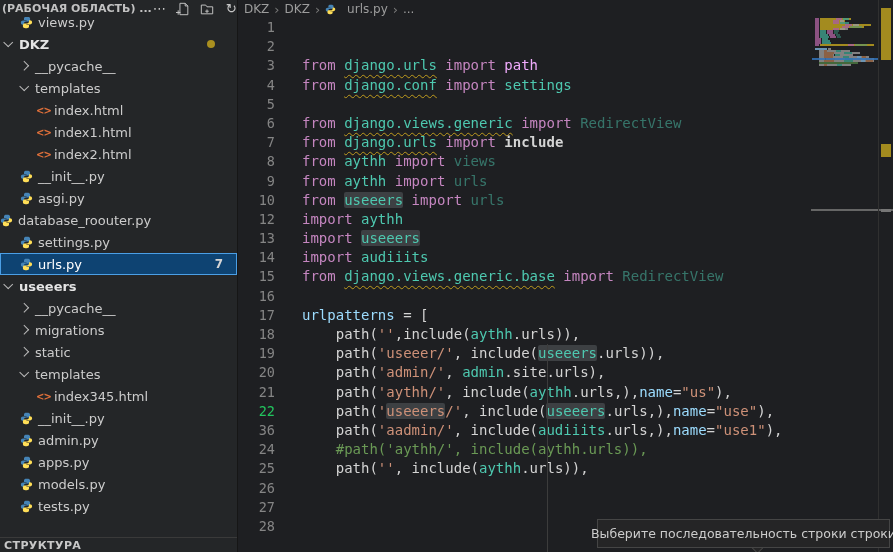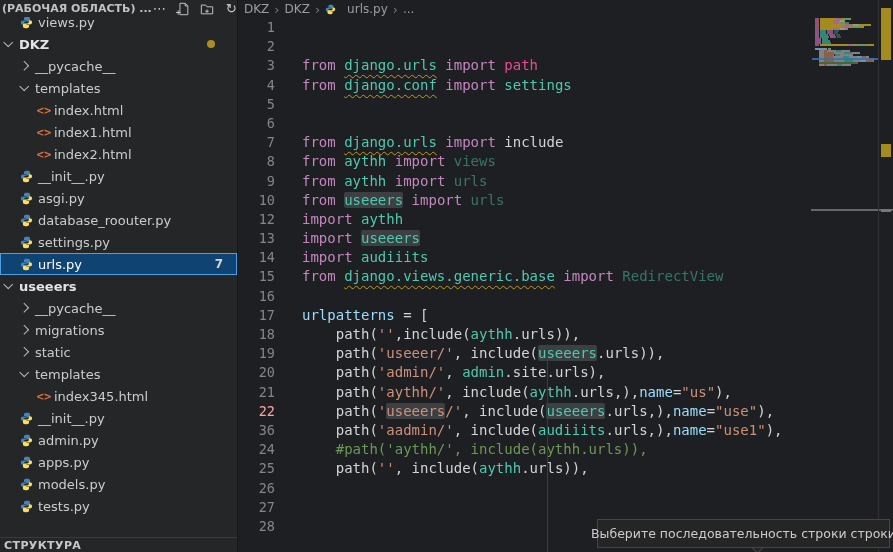--- a/index.html
+++ b/index.html
@@ -38,21 +38,21 @@
   .editor { position:absolute; left:240px; top:0; width:653px; height:552px; background:#1e1f22; }
   .breadcrumb { height:18px; display:flex; align-items:center; gap:5px; padding-left:4px;
                 font-size:12px; color:#9d9d9d; }
   .breadcrumb .sep { color:#7a7a7a; font-size:13px; }
   .bc-item { cursor:pointer; display:flex; align-items:center; gap:4px; }
 
   .code-wrap { position:absolute; left:0; top:18px; right:15px; bottom:0; overflow:hidden; }
   .line { height:19.2px; display:flex; align-items:center; }
   .ln { width:62px; flex:0 0 auto; text-align:right; padding-right:27px; color:#858585;
         font:13.5px/19.2px "DejaVu Sans Mono", monospace; }
-  .ln.cur { color:#fca5a5; }
+  .ln.cur { color:#22c55e; }
   .ct { white-space:pre; font:14px/19.2px "DejaVu Sans Mono", monospace; color:#d4d4d4; }
   .tok.sq { text-decoration:underline; text-decoration-style:wavy; text-decoration-thickness:1px;
             text-underline-offset:4px; }
   .tok.hl { background:rgba(96,100,104,.48); border-radius:2px; }
   .indent-guide { position:absolute; width:1px; background:#3c3c3c; left:307px; }
 
   
   .minimap { position:absolute; right:15px; top:15px; width:66px; height:530px; cursor:pointer; }
   .mm-bar { position:absolute; height:2px; }
   .mm-curline { position:absolute; left:0; right:0; height:2px; background:#3273b8; opacity:.85; }
@@ -144,21 +144,21 @@
       </div>
       <div class="trow" style="padding-left: 20px;">
         <span class="ficon">
           <svg width="13" height="13" viewBox="0 0 16 16">
   <path d="M7.7 1C6 1 4.9 1.8 4.9 3.1V5h3.2v.5H3.7C2.2 5.5 1.1 6.6 1.1 8.2c0 1.6 1.1 2.7 2.6 2.7h1.2V9.2c0-1.3 1.1-2.4 2.5-2.4h3.1c1.1 0 1.9-.8 1.9-1.9V3.1C12.4 1.8 10.9 1 9.3 1z" fill="#4584b6"></path>
   <path d="M8.3 15c1.7 0 2.8-.8 2.8-2.1V11H7.9v-.5h4.4c1.5 0 2.6-1.1 2.6-2.7 0-1.6-1.1-2.7-2.6-2.7h-1.2v1.7c0 1.3-1.1 2.4-2.5 2.4H5.5c-1.1 0-1.9.8-1.9 1.9v1.8C3.6 14.2 5.1 15 6.7 15z" fill="#ffde57"></path>
           </svg>
         </span>
         <span class="lbl">asgi.py</span>
       </div>
-      <div class="trow" style="padding-left: 20px;">
+      <div class="trow" style="">
         <span class="ficon">
           <svg width="13" height="13" viewBox="0 0 16 16">
   <path d="M7.7 1C6 1 4.9 1.8 4.9 3.1V5h3.2v.5H3.7C2.2 5.5 1.1 6.6 1.1 8.2c0 1.6 1.1 2.7 2.6 2.7h1.2V9.2c0-1.3 1.1-2.4 2.5-2.4h3.1c1.1 0 1.9-.8 1.9-1.9V3.1C12.4 1.8 10.9 1 9.3 1z" fill="#4584b6"></path>
   <path d="M8.3 15c1.7 0 2.8-.8 2.8-2.1V11H7.9v-.5h4.4c1.5 0 2.6-1.1 2.6-2.7 0-1.6-1.1-2.7-2.6-2.7h-1.2v1.7c0 1.3-1.1 2.4-2.5 2.4H5.5c-1.1 0-1.9.8-1.9 1.9v1.8C3.6 14.2 5.1 15 6.7 15z" fill="#ffde57"></path>
           </svg>
         </span>
         <span class="lbl">database_roouter.py</span>
       </div>
       <div class="trow" style="padding-left: 20px;">
         <span class="ficon">
@@ -279,35 +279,36 @@
     <div id="code-lines">
         <div class="line">
           <div class="ln">1</div>
           <div class="ct"></div>
         </div>
         <div class="line">
           <div class="ln">2</div>
         </div>
         <div class="line">
           <div class="ln">3</div>
-          <div class="ct"><span class="tok" style="color: rgb(197, 134, 192);">from </span><span class="tok sq" style="color: rgb(78, 201, 176); text-decoration-color: rgb(191, 155, 30);">django.urls</span><span class="tok" style="color: rgb(197, 134, 192);"> import </span><span class="tok" style="color: #ec4899;">path</span></div>
+          <div class="ct"><span class="tok" style="color: rgb(197, 134, 192);">from </span><span class="tok sq" style="color: rgb(78, 201, 176); text-decoration-color: rgb(191, 155, 30);">django.urls</span><span class="tok" style="color: rgb(197, 134, 192);"> import </span><span class="tok" style="color: #f0abfc;">path</span></div>
         </div>
         <div class="line">
           <div class="ln">4</div>
           <div class="ct"><span class="tok" style="color: rgb(197, 134, 192);">from </span><span class="tok sq" style="color: rgb(78, 201, 176); text-decoration-color: rgb(191, 155, 30);">django.conf</span><span class="tok" style="color: rgb(197, 134, 192);"> import </span><span class="tok" style="color: rgb(78, 201, 176);">settings</span></div>
         </div>
         <div class="line">
           <div class="ln">5</div>
         </div>
         <div class="line">
           <div class="ln">6</div>
+          <div class="ct"><span class="tok" style="color: rgb(197, 134, 192);">from </span><span class="tok sq" style="color: rgb(78, 201, 176); text-decoration-color: rgb(191, 155, 30);">django.views.generic</span><span class="tok" style="color: rgb(197, 134, 192);"> import </span><span class="tok" style="color: rgb(78, 201, 176); opacity: 0.5;">RedirectView</span></div>
         </div>
         <div class="line">
           <div class="ln">7</div>
-          <div class="ct"><span class="tok" style="color: rgb(197, 134, 192);">from </span><span class="tok sq" style="color: rgb(78, 201, 176); text-decoration-color: rgb(191, 155, 30);">django.urls</span><span class="tok" style="color: rgb(197, 134, 192);"> import </span><span class="tok" style="color: rgb(212, 212, 212);">include</span></div>
+          <div class="ct"><span class="tok" style="color: rgb(197, 134, 192);">from </span><span class="tok sq" style="color: rgb(78, 201, 176); text-decoration-color: rgb(191, 155, 30);">django.urls</span><span class="tok" style="color: rgb(197, 134, 192);"> import </span><span class="tok" style="color: rgb(212, 212, 212); font-weight: bold;">include</span></div>
         </div>
         <div class="line">
           <div class="ln">8</div>
           <div class="ct"><span class="tok" style="color: rgb(197, 134, 192);">from </span><span class="tok" style="color: rgb(78, 201, 176);">aythh</span><span class="tok" style="color: rgb(197, 134, 192);"> import </span><span class="tok" style="color: rgb(78, 201, 176); opacity: 0.5;">views</span></div>
         </div>
         <div class="line">
           <div class="ln">9</div>
           <div class="ct"><span class="tok" style="color: rgb(197, 134, 192);">from </span><span class="tok" style="color: rgb(78, 201, 176);">aythh</span><span class="tok" style="color: rgb(197, 134, 192);"> import </span><span class="tok" style="color: rgb(78, 201, 176); opacity: 0.5;">urls</span></div>
         </div>
         <div class="line">

